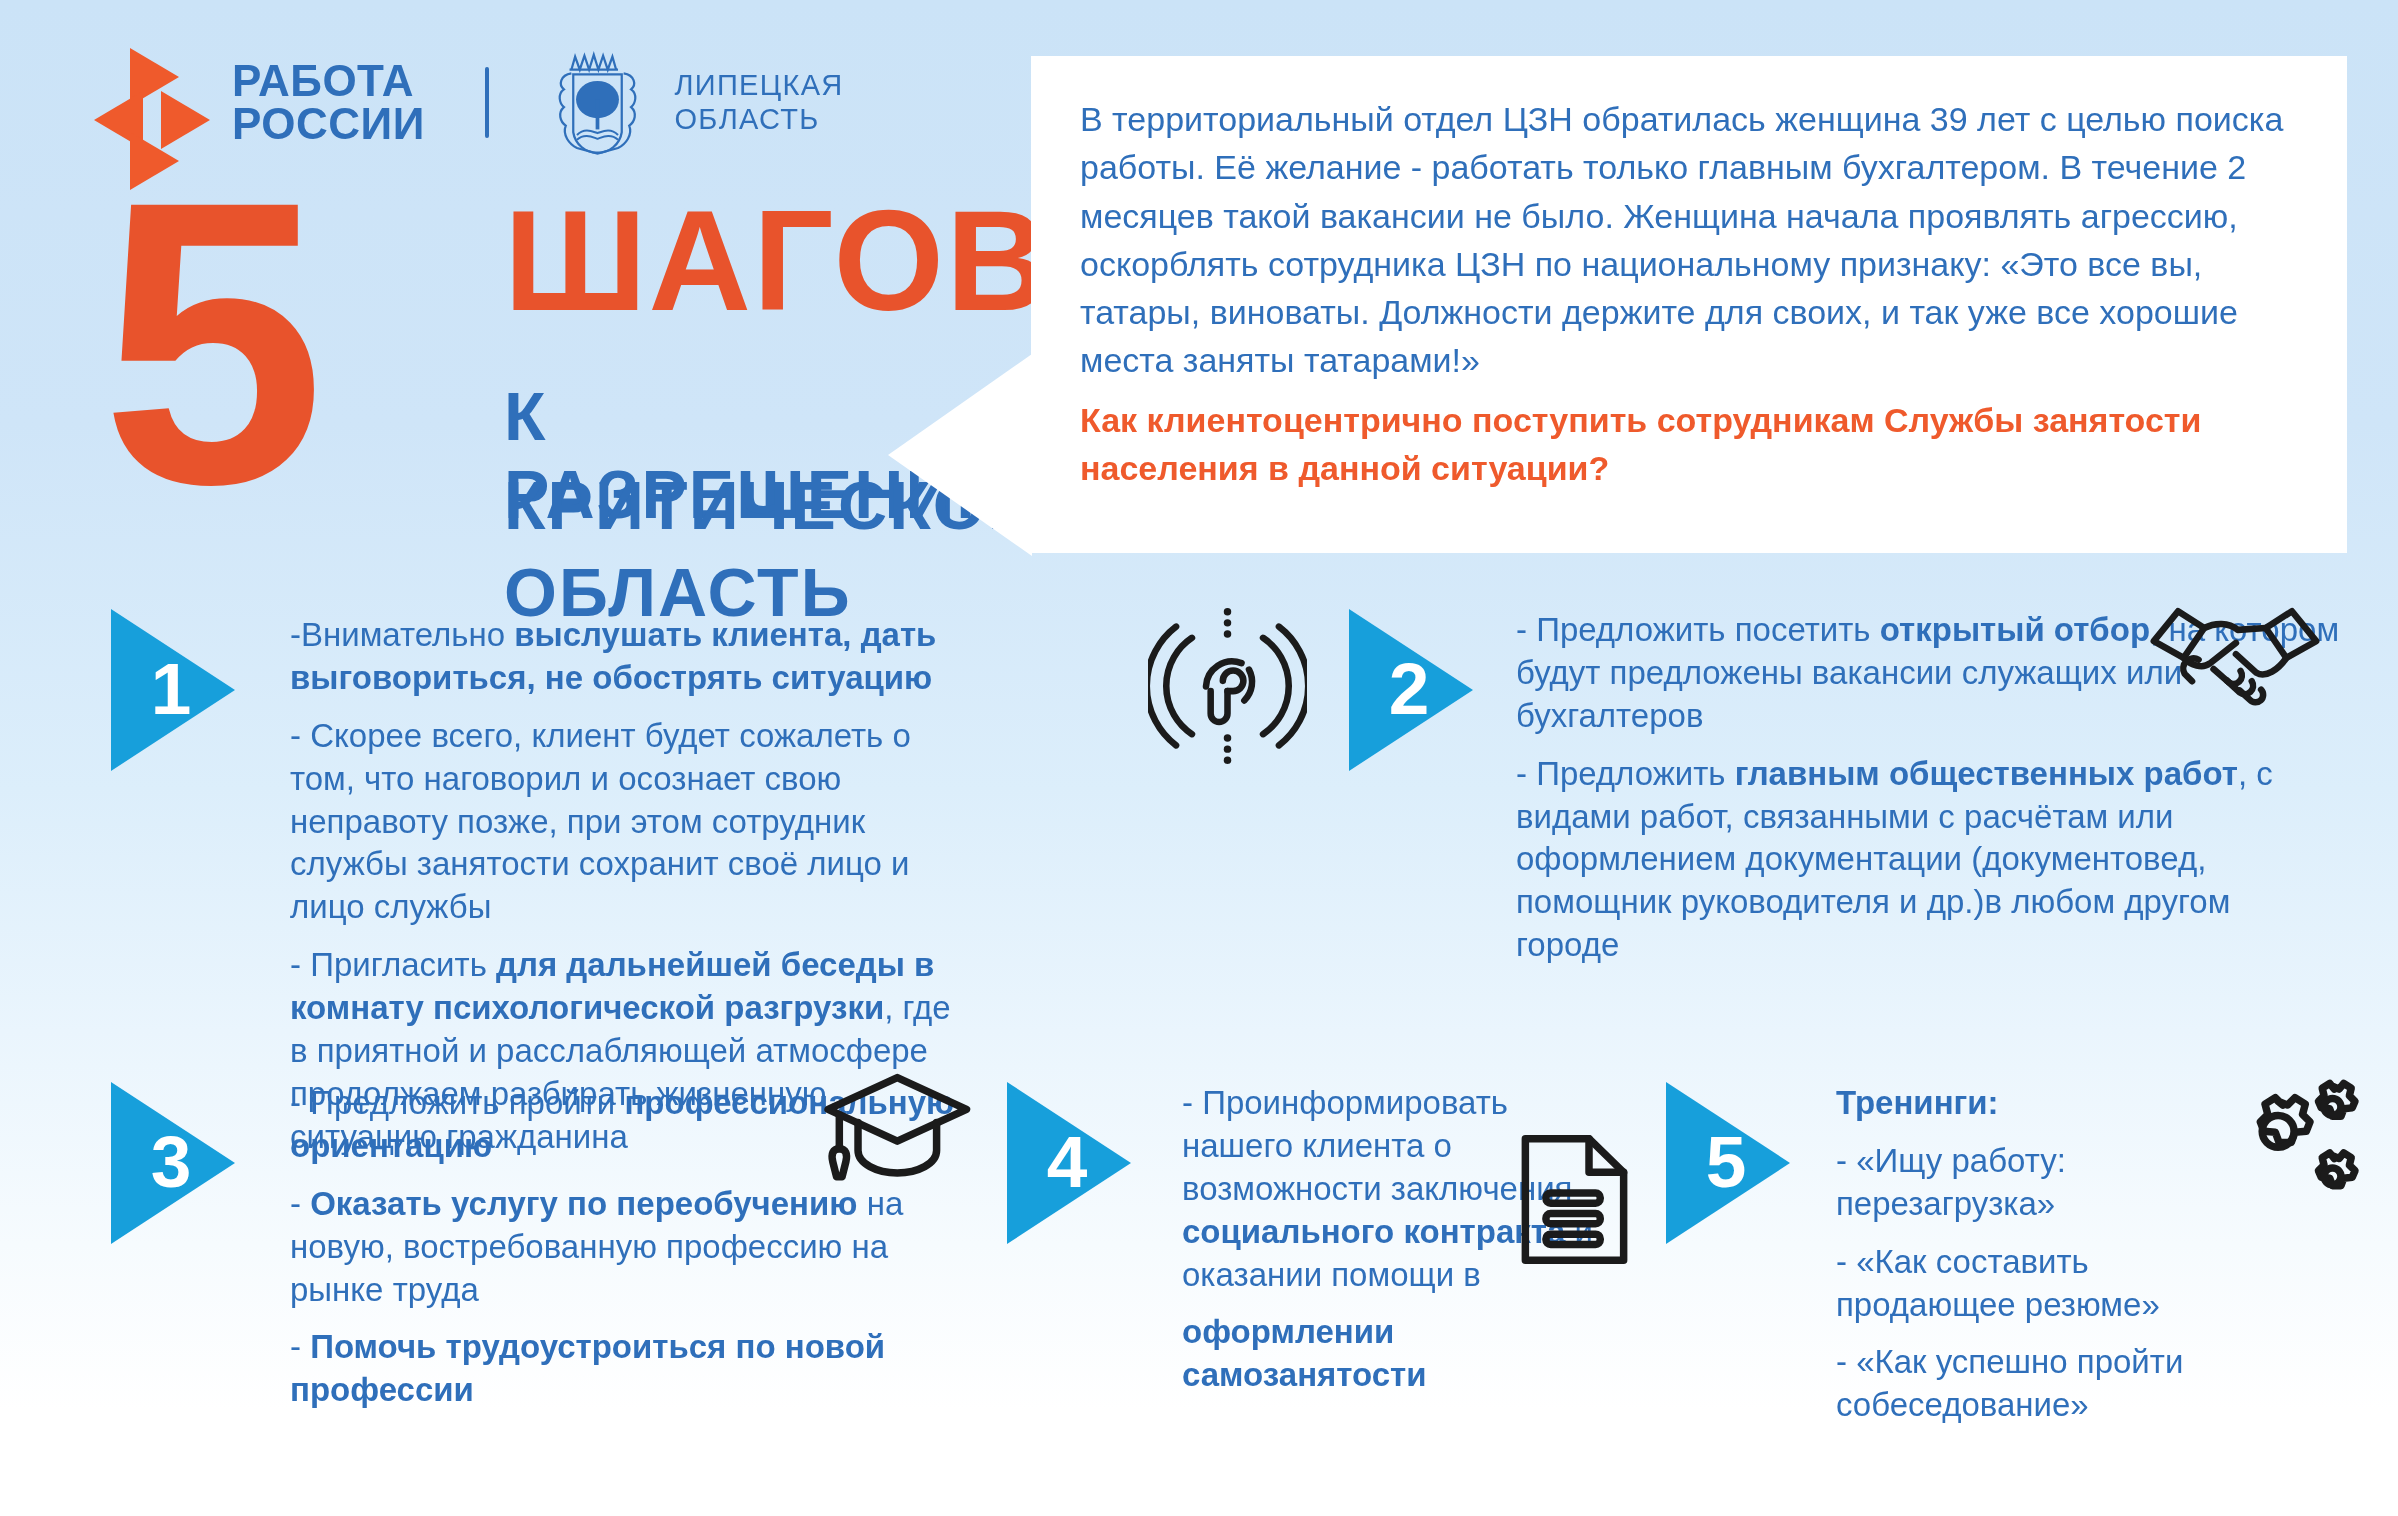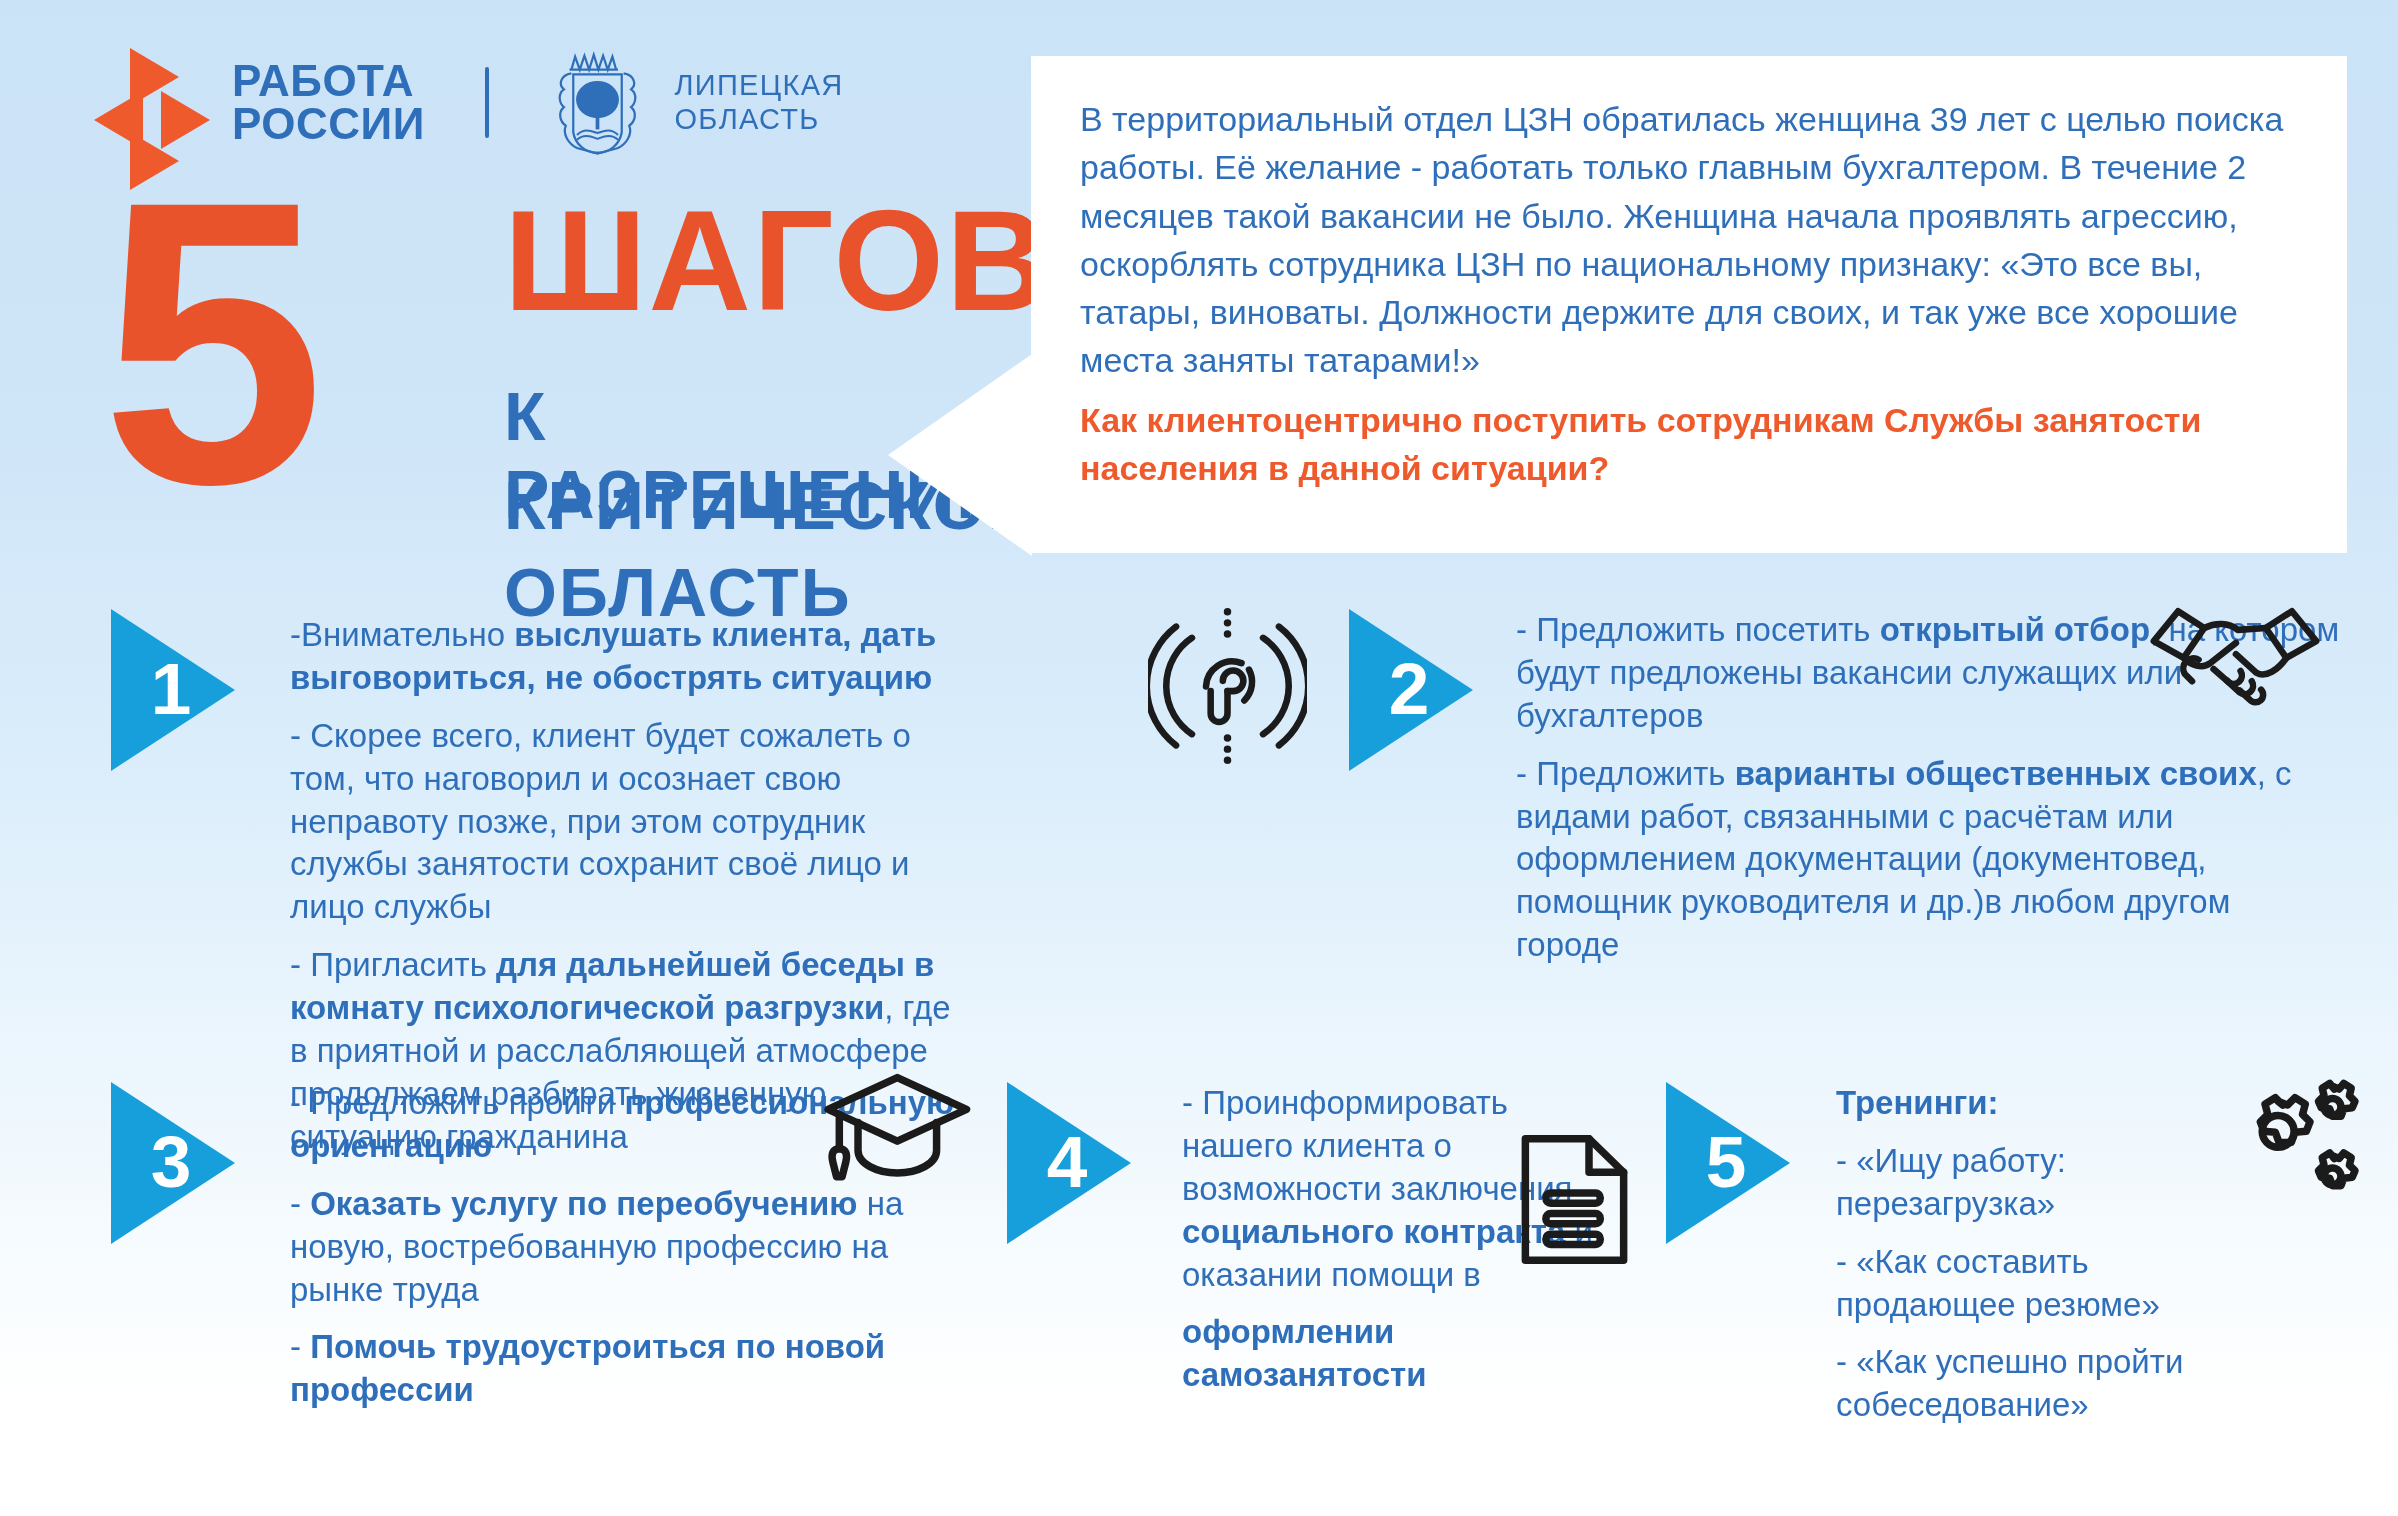--- a/index.html
+++ b/index.html
@@ -178,21 +178,21 @@
         <p>- Пригласить <b>для дальнейшей беседы в комнату психологической разгрузки</b>, где в приятной и расслабляющей атмосфере продолжаем разбирать жизненную ситуацию гражданина</p>
       </div>
   </div>
 
   <div class="step" id="step2">
     <div class="marker">
       <span class="num">2</span>
     </div>
     <div class="body">
         <p>- Предложить посетить <b>открытый отбор</b>, на котором будут предложены вакансии служащих или бухгалтеров</p>
-        <p>- Предложить <b>варианты общественных своих</b>, с видами работ, связанными с расчётам или оформлением документации (документовед, помощник руководителя и др.)в любом другом городе</p>
+        <p>- Предложить <b>главным общественных работ</b>, с видами работ, связанными с расчётам или оформлением документации (документовед, помощник руководителя и др.)в любом другом городе</p>
       </div>
   </div>
 
   <div class="step" id="step3">
     <div class="marker">
       <span class="num">3</span>
     </div>
     <div class="body">
         <p>- Предложить пройти <b>профессиональную ориентацию</b></p>
         <p>- <b>Оказать услугу по переобучению</b> на новую, востребованную профессию на рынке труда</p>

